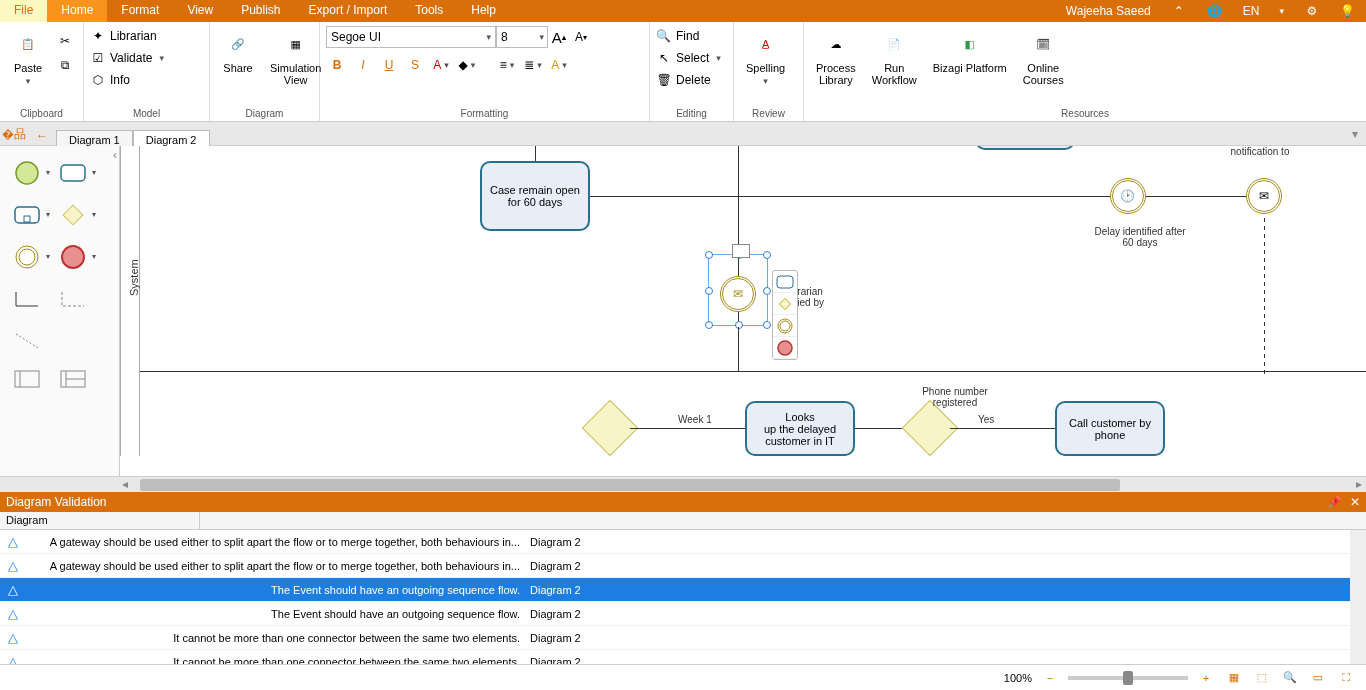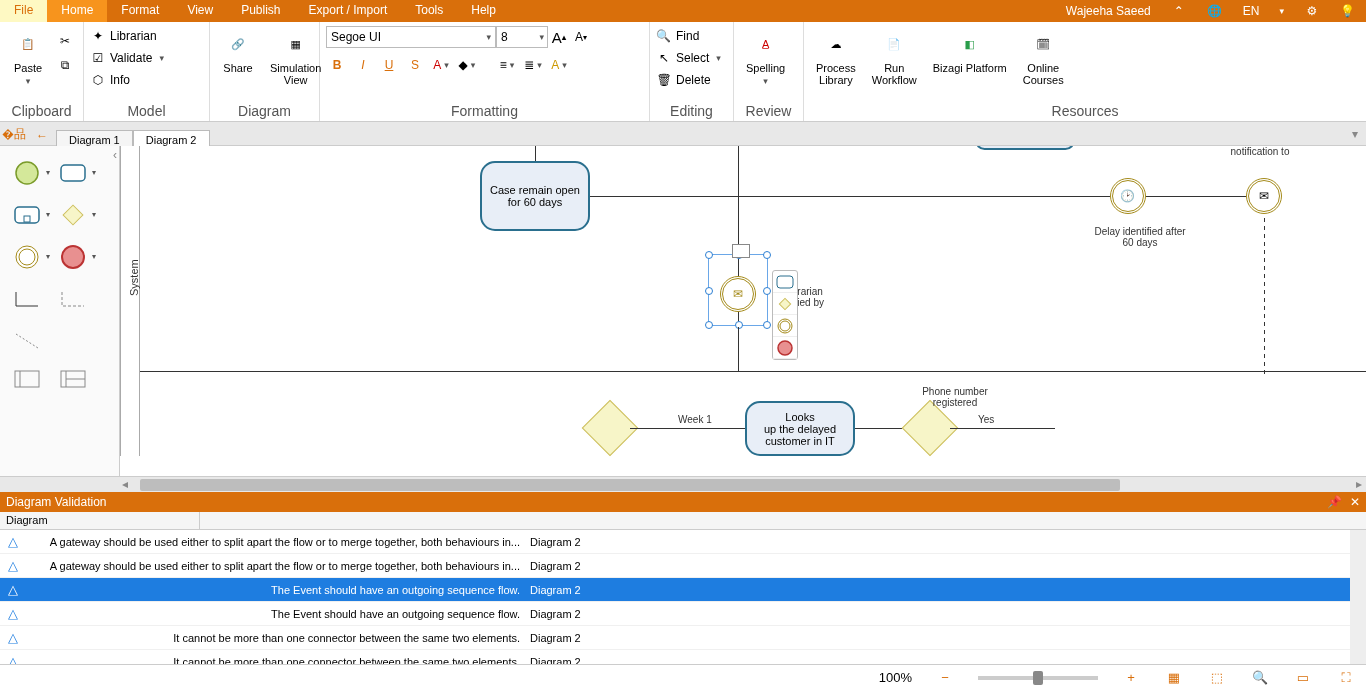--- a/index.html
+++ b/index.html
@@ -11,21 +11,21 @@
 .menubar .mi.file { background:#fef9c3; color:#d96f0b; }
 .menubar .mi.active { background:#f7941d; }
 .menubar .right { margin-left:auto; display:flex; align-items:center; gap:20px; padding-right:10px; }
 .menubar .right span { font-size:12px; }
 .menubar .ric { width:16px; height:16px; display:inline-flex; align-items:center; justify-content:center; }
 
 
 .ribbon { height:100px; background:#fff; border-bottom:1px solid #ccc; display:flex; }
 .rgroup { border-right:1px solid #ddd; display:flex; flex-direction:column; }
 .rgroup .body { flex:1; display:flex; align-items:flex-start; padding:4px 6px; gap:4px; }
-.rgroup .label { text-align:center; font-size:14px; color:#555; padding:2px 0; }
+.rgroup .label { text-align:center; font-size:10px; color:#555; padding:2px 0; }
 .bigbtn { display:flex; flex-direction:column; align-items:center; gap:2px; padding:2px 6px; cursor:pointer; font-size:11px; }
 .bigbtn .ic { width:32px; height:32px; display:flex; align-items:center; justify-content:center; }
 .smallrow { display:flex; align-items:center; gap:4px; font-size:12px; padding:2px 0; cursor:pointer; }
 .smallrow .ic { width:16px; height:16px; display:inline-flex; align-items:center; justify-content:center; }
 .dd-caret::after { content:"▾"; font-size:9px; color:#555; margin-left:3px; }
 .vstack { display:flex; flex-direction:column; gap:2px; }
 .fontsel { width:170px; height:22px; border:1px solid #bbb; font-size:12px; padding:0 18px 0 4px; background:#fff; position:relative; display:flex; align-items:center; }
 .fontsel::after { content:"▾"; position:absolute; right:4px; font-size:9px; color:#555; }
 .sizesel { width:52px; height:22px; border:1px solid #bbb; font-size:12px; padding:0 14px 0 4px; background:#fff; position:relative; display:flex; align-items:center; }
 .sizesel::after { content:"▾"; position:absolute; right:3px; font-size:9px; color:#555; }
@@ -40,21 +40,21 @@
 
 
 .main { display:flex; height:330px; position:relative; background:#fff; }
 .palette { width:120px; background:#fafafa; border-right:1px solid #ccc; padding:6px 0; position:relative; }
 .palette .collapse { position:absolute; top:2px; right:2px; color:#888; cursor:pointer; }
 .prow { display:flex; gap:20px; padding:8px 14px; }
 .pshape { width:26px; height:26px; position:relative; }
 .pdd::after { content:"▾"; font-size:8px; color:#555; position:absolute; right:-10px; top:8px; }
 .canvas { flex:1; position:relative; overflow:hidden; background:#fff; }
 .lane-label { position:absolute; left:8px; top:150px; transform:rotate(-90deg); transform-origin:left top; font-size:11px; color:#333; }
-.task { position:absolute; border:2px solid #2a6f8e; background:#e8eef7; border-radius:15px; font-size:11px; text-align:center; display:flex; align-items:center; justify-content:center; padding:7px; }
+.task { position:absolute; border:2px solid #2a6f8e; background:#e8eef7; border-radius:10px; font-size:11px; text-align:center; display:flex; align-items:center; justify-content:center; padding:7px; }
 .msg-evt { position:absolute; width:36px; height:36px; border:3px double #a58b1b; border-radius:50%; background:#fff; display:flex; align-items:center; justify-content:center; }
 .timer-evt { position:absolute; width:36px; height:36px; border:3px double #a58b1b; border-radius:50%; background:#fff; display:flex; align-items:center; justify-content:center; }
 .gw { position:absolute; width:40px; height:40px; background:#f7f5c8; border:1px solid #cdbf5f; transform:rotate(45deg); }
 .edge { position:absolute; background:#333; }
 .edge.h { height:1px; }
 .edge.v { width:1px; }
 .edge.dash { background:repeating-linear-gradient(90deg,#333 0 4px,transparent 4px 8px); }
 .edge.dash.v { background:repeating-linear-gradient(0deg,#333 0 4px,transparent 4px 8px); }
 .elabel { position:absolute; font-size:10px; color:#333; }
 .selbox { position:absolute; border:1px solid #6aa7e8; }
@@ -73,21 +73,21 @@
 .valrows { height:148px; overflow:hidden; background:#fff; position:relative; }
 .vrow { display:flex; height:24px; align-items:center; font-size:11px; border-bottom:1px solid #f0f0f0; }
 .vrow.sel { background:#1e7de0; color:#fff; }
 .vrow .ic { width:26px; text-align:center; color:#1e7de0; font-size:13px; }
 .vrow.sel .ic { color:#fff; }
 .vrow .d { width:498px; padding-right:4px; white-space:nowrap; overflow:hidden; text-overflow:ellipsis;text-align:right; }
 .vrow .g { padding-left:6px; }
 .vscroll { position:absolute; right:0; top:0; width:16px; height:100%; background:#eee; }
 
 
-.status { position:absolute; bottom:0; left:0; right:0; height:26px; background:#fff; border-top:1px solid #ccc; display:flex; align-items:center; justify-content:flex-end; gap:23px; padding:0 10px; font-size:13px; }
+.status { position:absolute; bottom:0; left:0; right:0; height:26px; background:#fff; border-top:1px solid #ccc; display:flex; align-items:center; justify-content:flex-end; gap:8px; padding:0 10px; font-size:11px; }
 .status .sb { width:20px; height:18px; display:inline-flex; align-items:center; justify-content:center; color:#d96f0b; cursor:pointer; }
 .zoomslider { width:120px; height:4px; background:#ccc; position:relative; }
 .zoomslider .zt { position:absolute; width:10px; height:14px; background:#888; top:-5px; left:55px; border-radius:2px; }
 </style>
 </head>
 <body>
 
 <div class="menubar">
   <div class="mi file">File</div>
   <div class="mi active">Home</div>
@@ -377,20 +377,21 @@
     <div class="gw" style="left:470px;top:262px"></div>
     <div class="edge h" style="left:510px;top:282px;width:115px"></div>
     <div class="elabel" style="left:558px;top:268px">Week 1</div>
     <div class="task" style="left:625px;top:255px;width:110px;height:55px;white-space:pre-line">Looks
 up the delayed customer in IT</div>
     <div class="edge h" style="left:735px;top:282px;width:55px"></div>
     <div class="gw" style="left:790px;top:262px"></div>
     <div class="elabel" style="left:790px;top:240px;width:90px;text-align:center">Phone number registered</div>
     <div class="edge h" style="left:830px;top:282px;width:105px"></div>
     <div class="elabel" style="left:858px;top:268px">Yes</div>
+    <div class="task" style="left:935px;top:255px;width:110px;height:55px">Call customer by phone</div>
   </div>
 </div>
 
 <div class="hscroll">
   <span style="position:absolute;left:122px;top:0;color:#888">◂</span>
   <div class="thumb" style="left:140px;width:980px"></div>
   <span style="position:absolute;right:4px;top:0;color:#888">▸</span>
 </div>
 
 <div class="valhdr">

